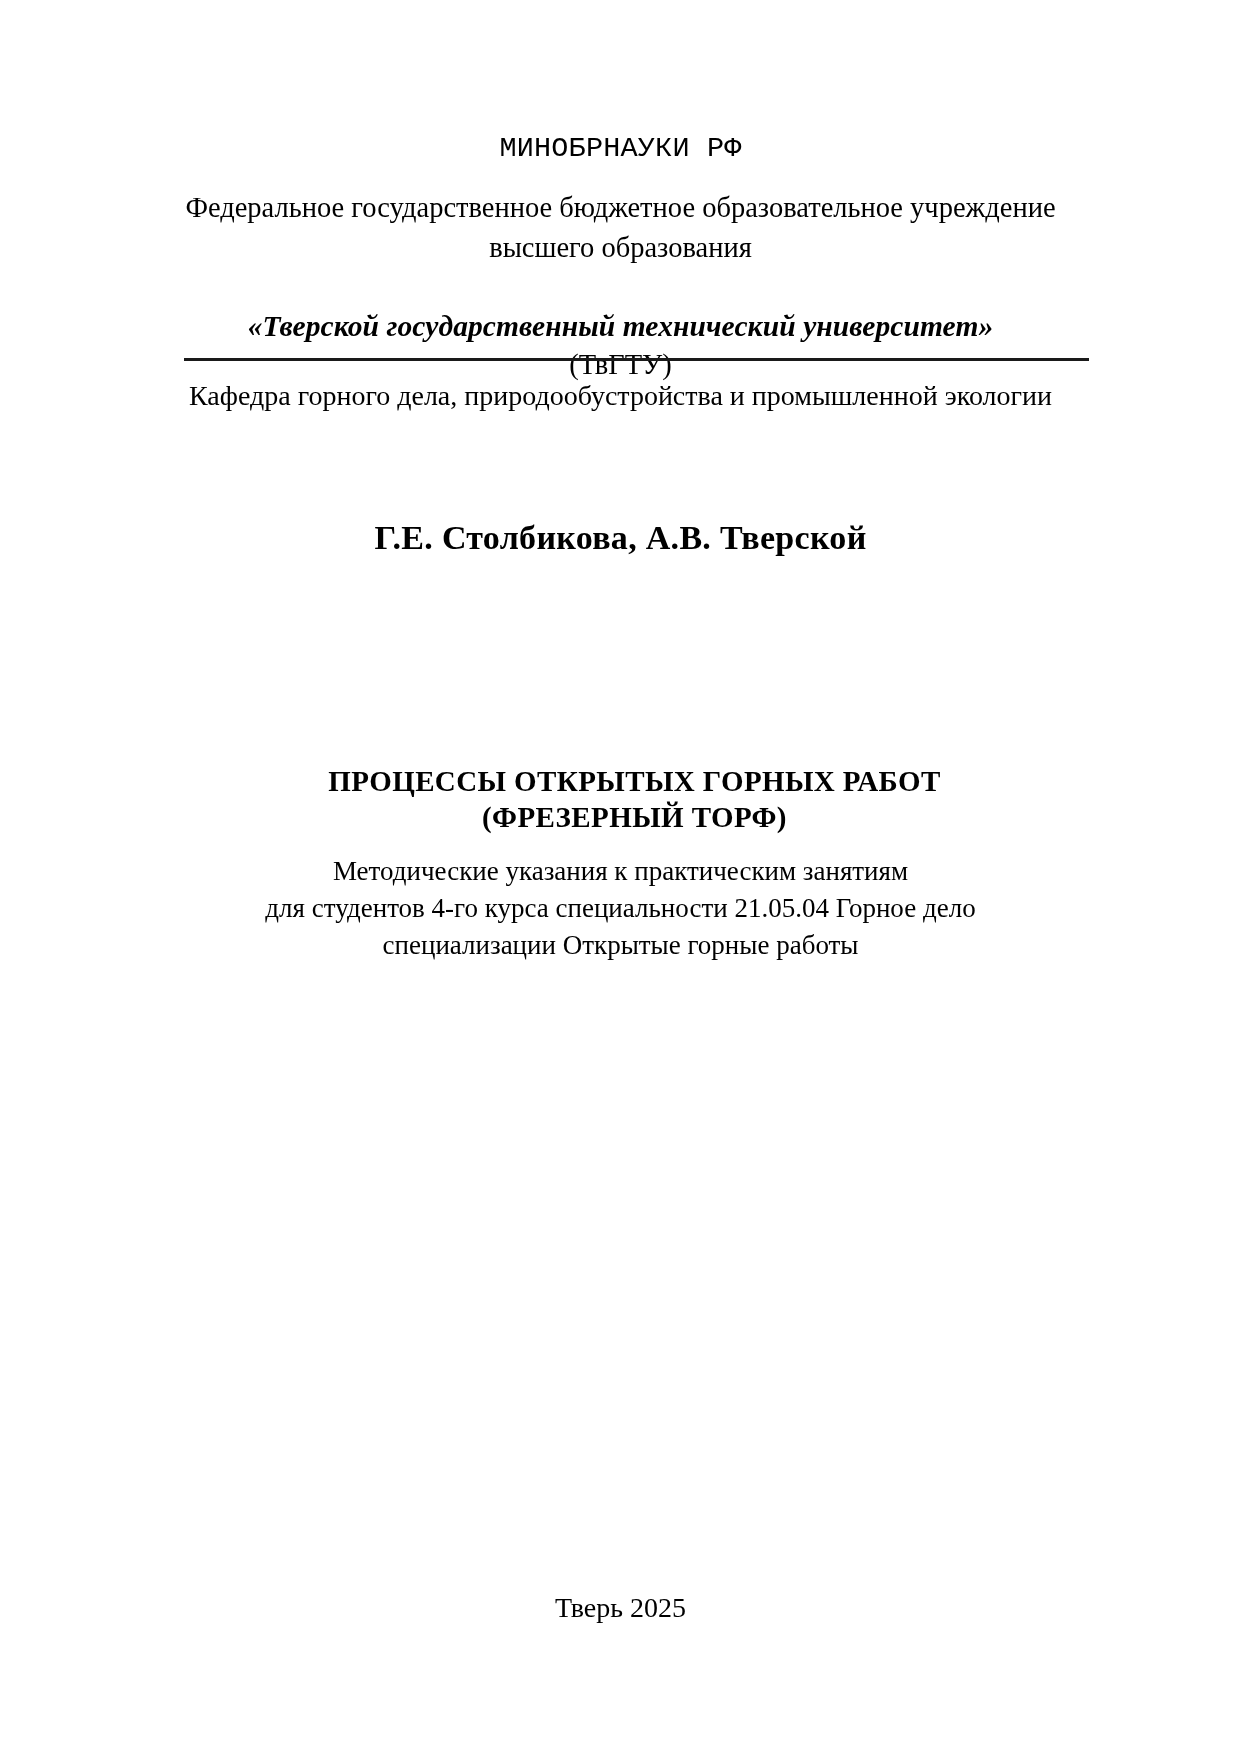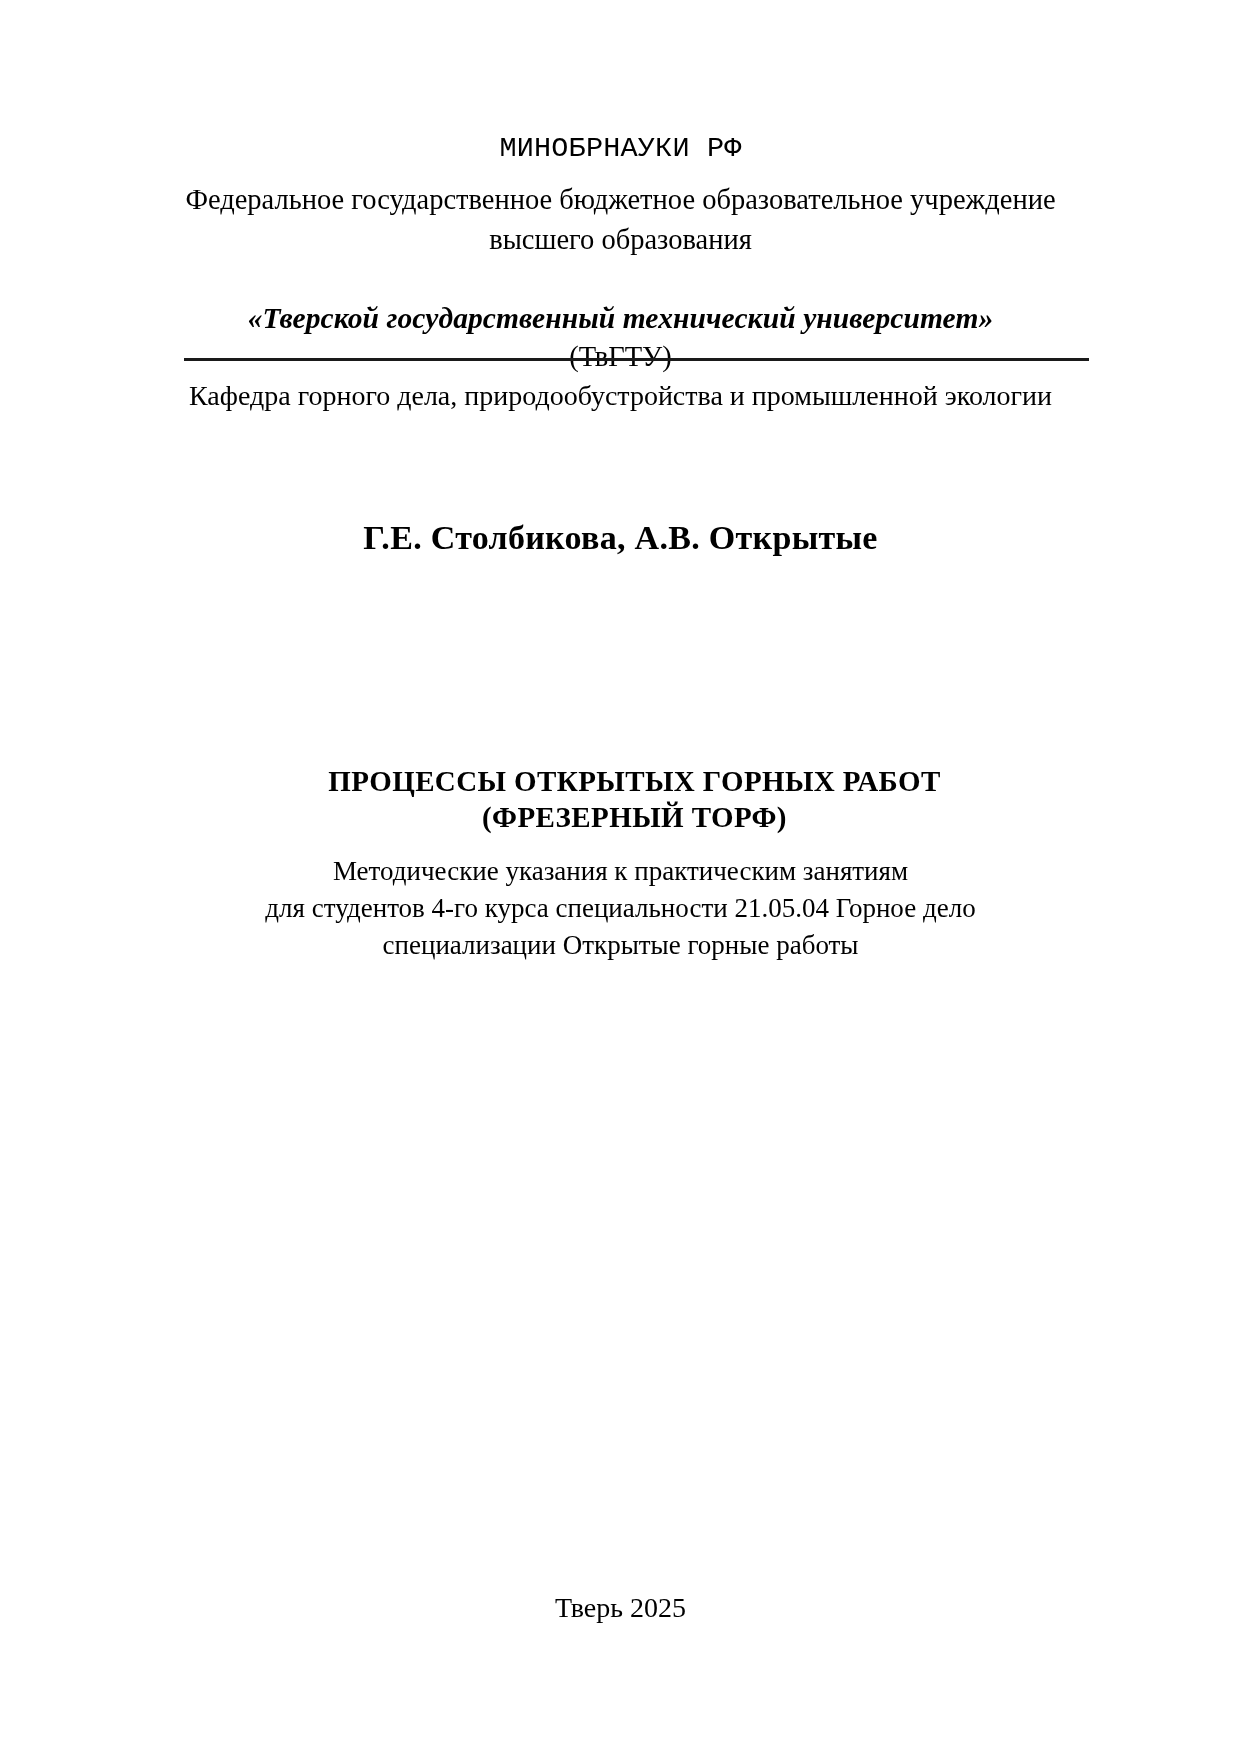--- a/index.html
+++ b/index.html
@@ -36,21 +36,21 @@
     left: 0;
     width: 100%;
   }
   .ministry {
     font-size: 28.5px;
     line-height: 38px;
     letter-spacing: 0.2px;
     font-family: Liberation Mono, monospace;
   }
   .founder {
-    margin-top: 12px;
+    margin-top: 20px;
     font-size: 28.5px;
     line-height: 40px;
   }
   .univ-name {
     margin-top: 38px;
     font-size: 29.5px;
     line-height: 40px;
     font-weight: bold;
     letter-spacing: 0.1px;
     font-style: italic;
@@ -147,21 +147,21 @@
       </div>
 
       <div class="univ-name">«Тверской государственный технический университет»</div>
       <div class="univ-abbr">(ТвГТУ)</div>
     </div>
 
     <div class="rule"></div>
 
     <div class="department">Кафедра горного дела, природообустройства и промышленной экологии</div>
 
-    <div class="authors">Г.Е. Столбикова, А.В. Открытые</div>
+    <div class="authors">Г.Е. Столбикова, А.В. Тверской</div>
 
     <div class="doc-title">
       <span class="line1">ПРОЦЕССЫ ОТКРЫТЫХ ГОРНЫХ РАБОТ</span>
       <span class="line2">(ФРЕЗЕРНЫЙ ТОРФ)</span>
     </div>
 
     <div class="subtitle">
       <span class="sline">Методические указания к практическим занятиям</span>
       <span class="sline">для студентов 4-го курса специальности 21.05.04 Горное дело</span>
       <span class="sline">специализации Открытые горные работы</span>

